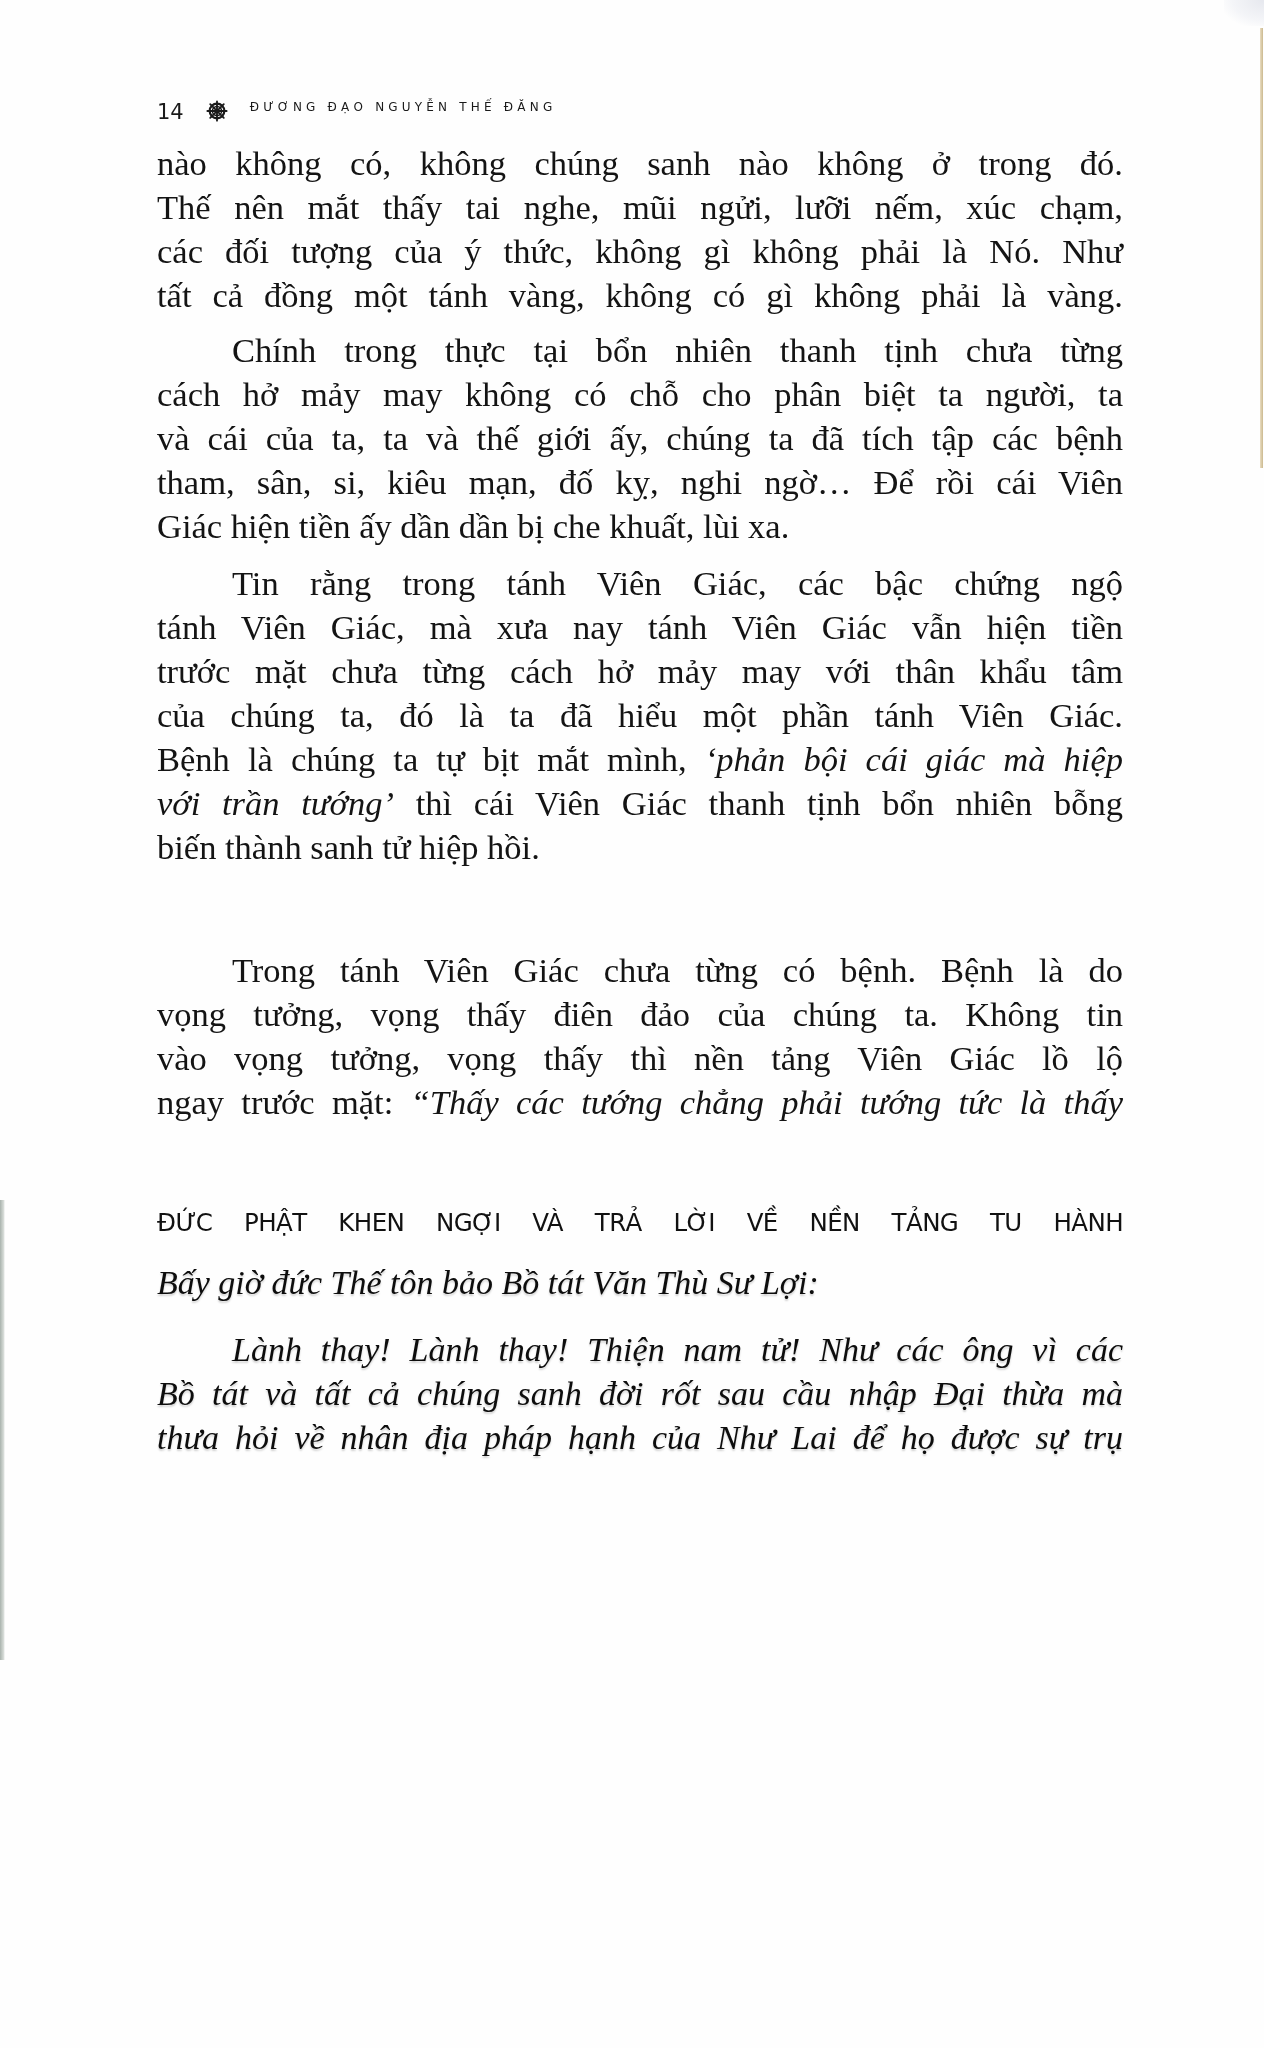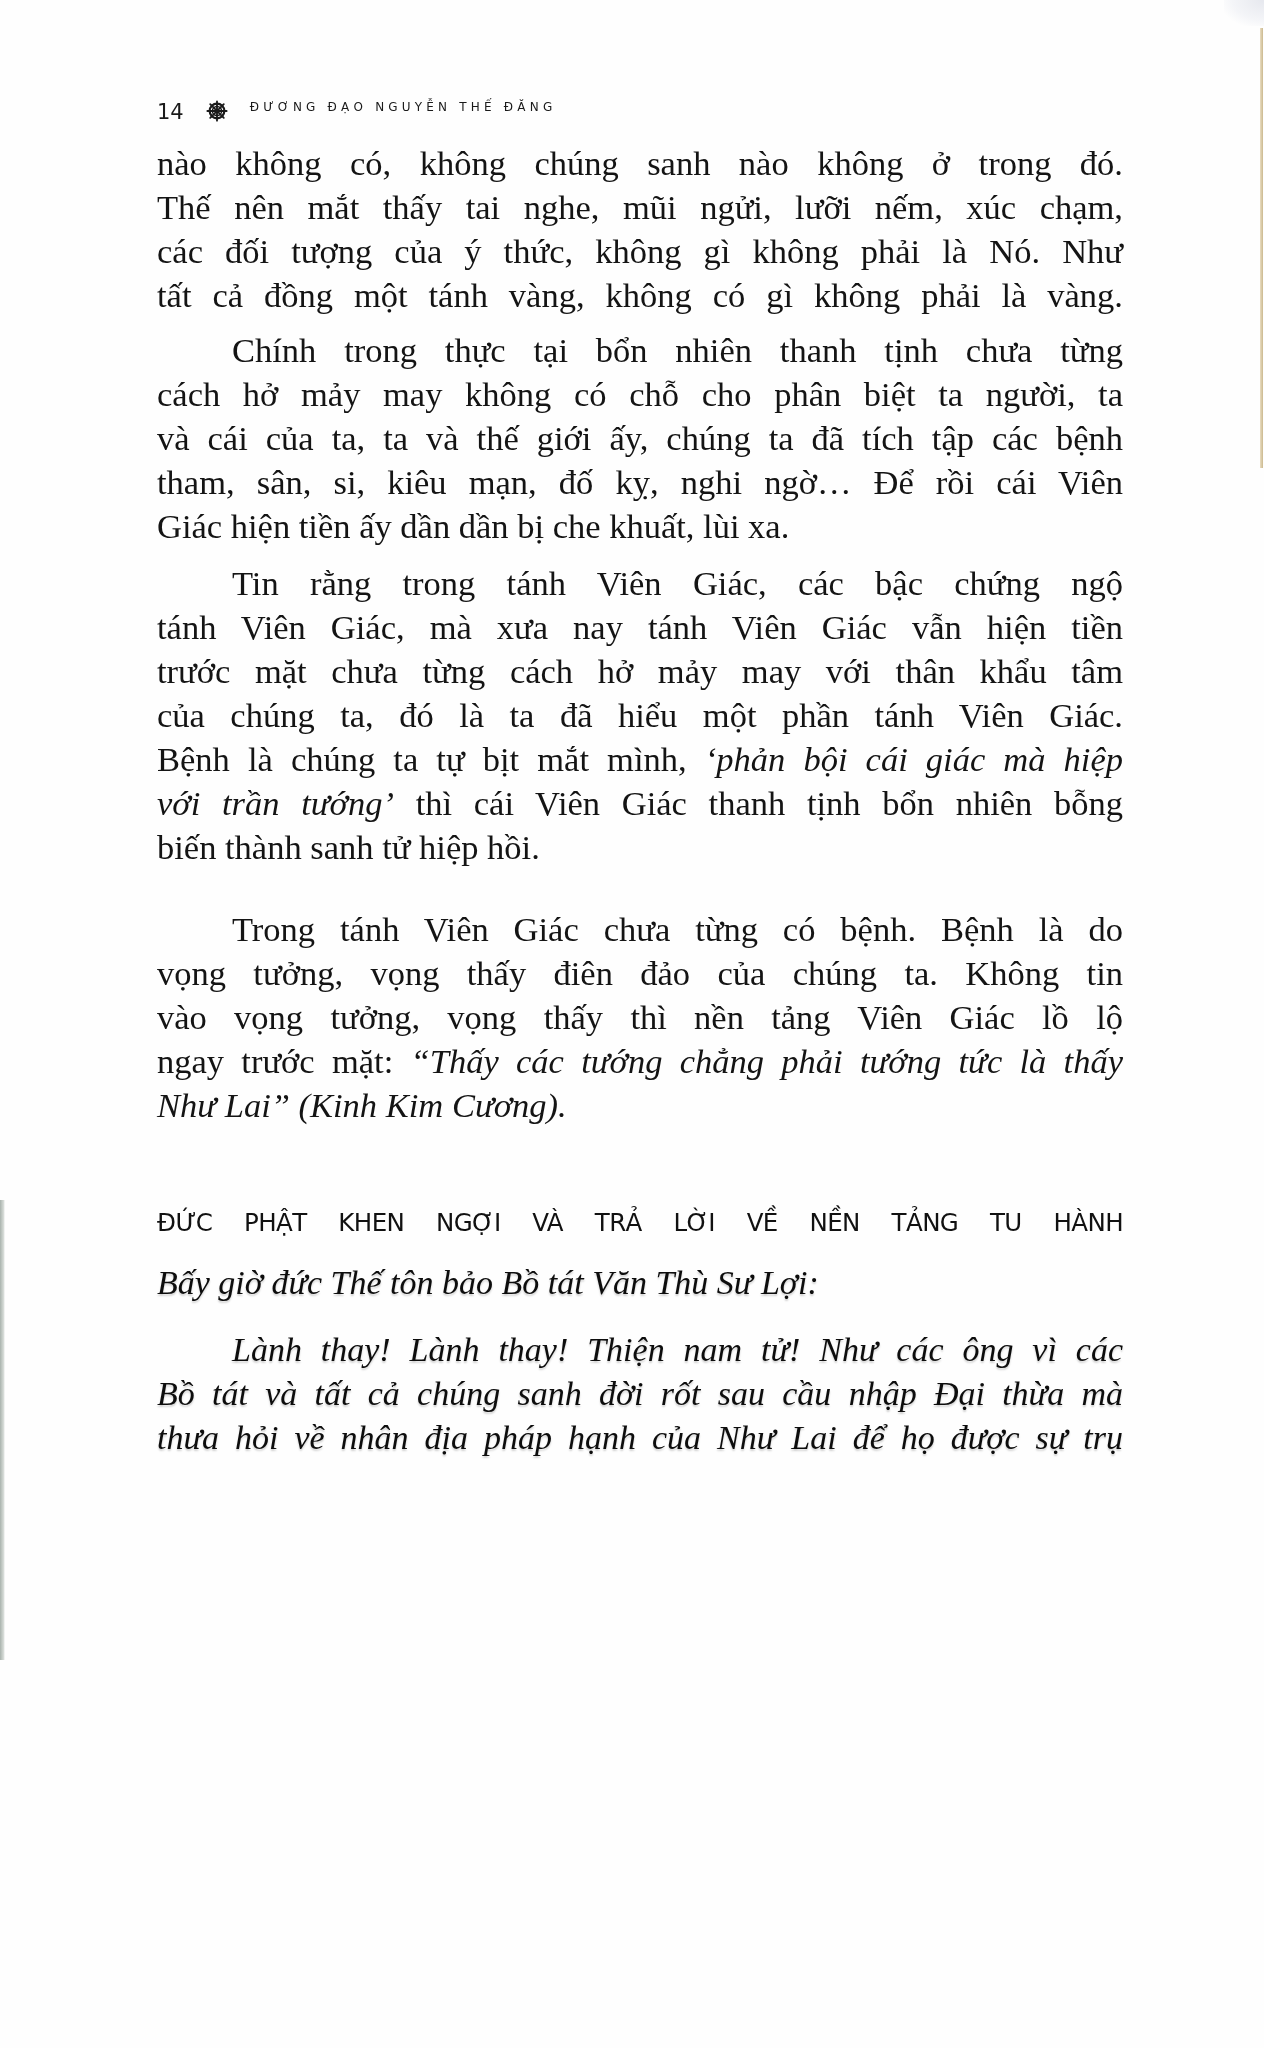--- a/index.html
+++ b/index.html
@@ -110,26 +110,25 @@
 <div class="text-block" style="top:561px;">
   <span class="line indent">Tin rằng trong tánh Viên Giác, các bậc chứng ngộ</span>
   <span class="line">tánh Viên Giác, mà xưa nay tánh Viên Giác vẫn hiện tiền</span>
   <span class="line">trước mặt chưa từng cách hở mảy may với thân khẩu tâm</span>
   <span class="line">của chúng ta, đó là ta đã hiểu một phần tánh Viên Giác.</span>
   <span class="line"><span>Bệnh là chúng ta tự bịt mắt mình, </span><span class="it">‘phản bội cái giác mà hiệp</span></span>
   <span class="line"><span class="it">với trần tướng’</span><span> thì cái Viên Giác thanh tịnh bổn nhiên bỗng</span></span>
   <span class="line last">biến thành sanh tử hiệp hồi.</span>
 </div>
 
-<div class="text-block" style="top:907px;">
+<div class="text-block" style="top:948px;">
   <span class="line indent">Trong tánh Viên Giác chưa từng có bệnh. Bệnh là do</span>
   <span class="line">vọng tưởng, vọng thấy điên đảo của chúng ta. Không tin</span>
   <span class="line">vào vọng tưởng, vọng thấy thì nền tảng Viên Giác lồ lộ</span>
   <span class="line"><span>ngay trước mặt: </span><span class="it">“Thấy các tướng chẳng phải tướng tức là thấy</span></span>
-  <span class="line last it">Như Lai” (Kinh Kim Cương).</span>
 </div>
 
 <div class="section-heading">ĐỨC PHẬT KHEN NGỢI VÀ TRẢ LỜI VỀ NỀN TẢNG TU HÀNH</div>
 
 <div class="text-block sutra" style="top:1261px;">
   <span class="line last">Bấy giờ đức Thế tôn bảo Bồ tát Văn Thù Sư Lợi:</span>
 </div>
 
 <div class="text-block sutra" style="top:1328px;">
   <span class="line indent">Lành thay! Lành thay! Thiện nam tử! Như các ông vì các</span>

